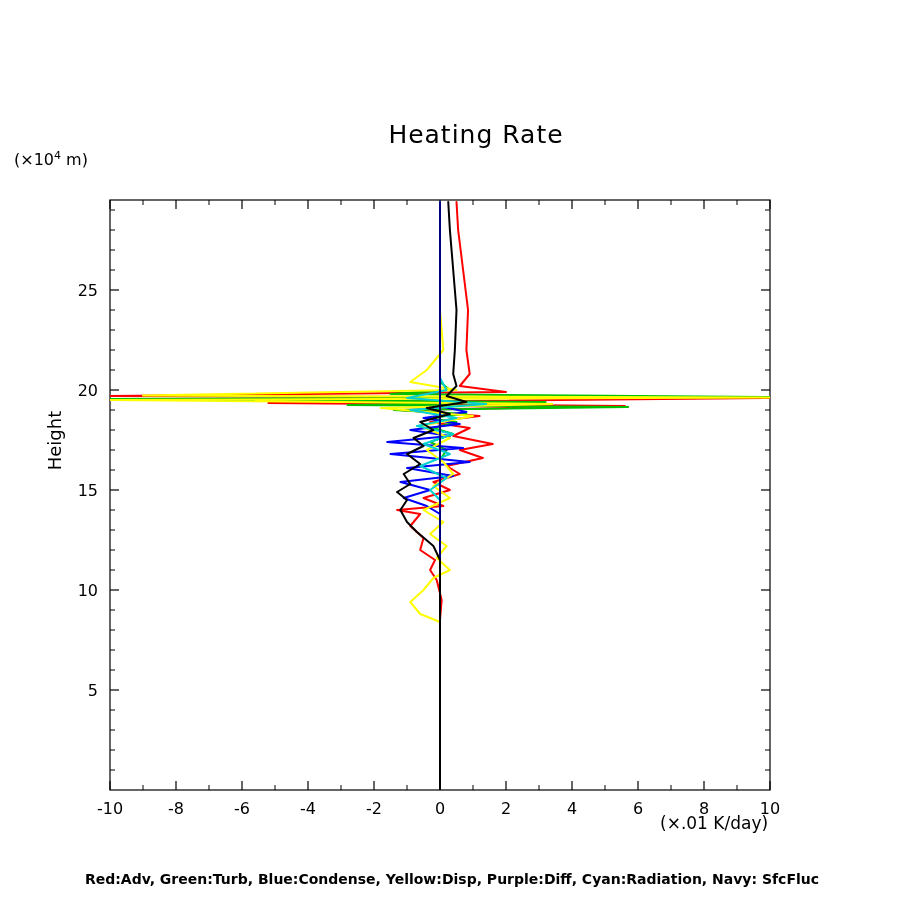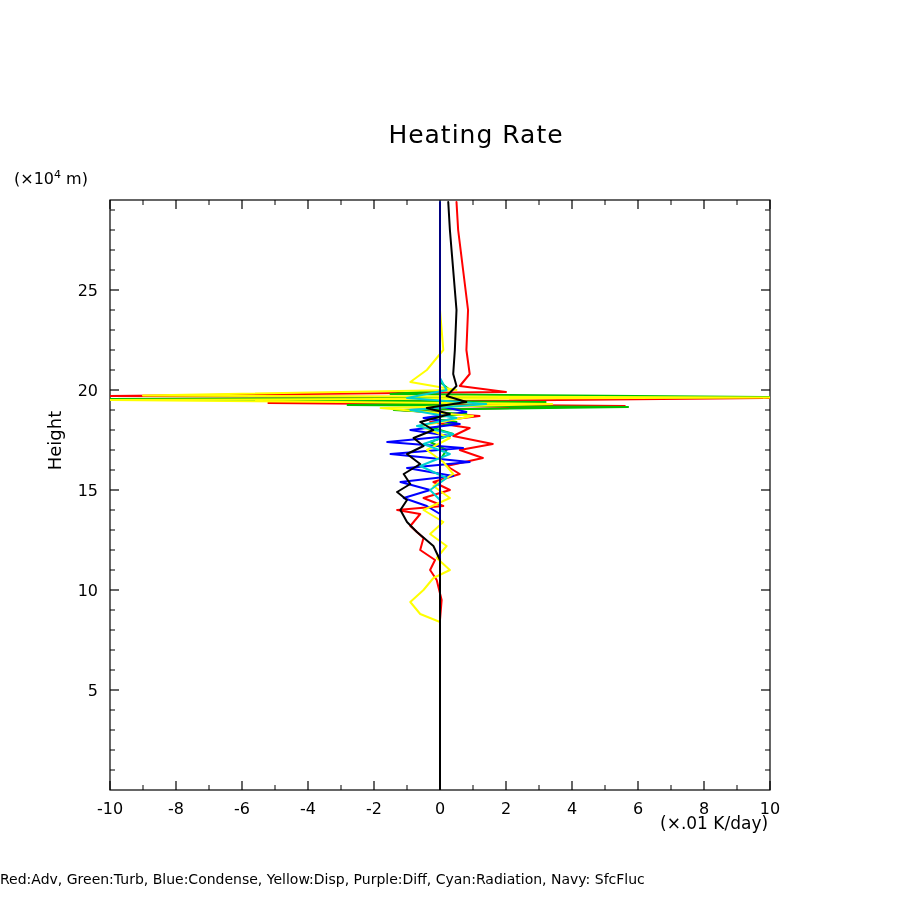--- a/index.html
+++ b/index.html
@@ -27,21 +27,21 @@
     top: 120px;
     width: 904px;
     text-align: center;
     font-size: 25px;
     letter-spacing: 1px;
     padding-left: 24px;
   }
   .yunits {
     position: absolute;
     left: 14px;
-    top: 168px;
+    top: 149px;
     font-size: 16px;
   }
   .yunits sup {
     font-size: 11px;
   }
   .ylabel {
     position: absolute;
     left: -6px;
     top: 430px;
     width: 120px;
@@ -54,22 +54,23 @@
     position: absolute;
     left: 660px;
     top: 813px;
     font-size: 17px;
   }
   .legend-line {
     position: absolute;
     left: 0;
     top: 871px;
     width: 904px;
-    text-align: left;
+    text-align: center;
     font-size: 14px;
+    font-weight: bold;
   }
   .plot-svg {
     position: absolute;
     left: 0;
     top: 0;
   }
   .tick-label-x {
     font-size: 16px;
     text-anchor: middle;
   }

